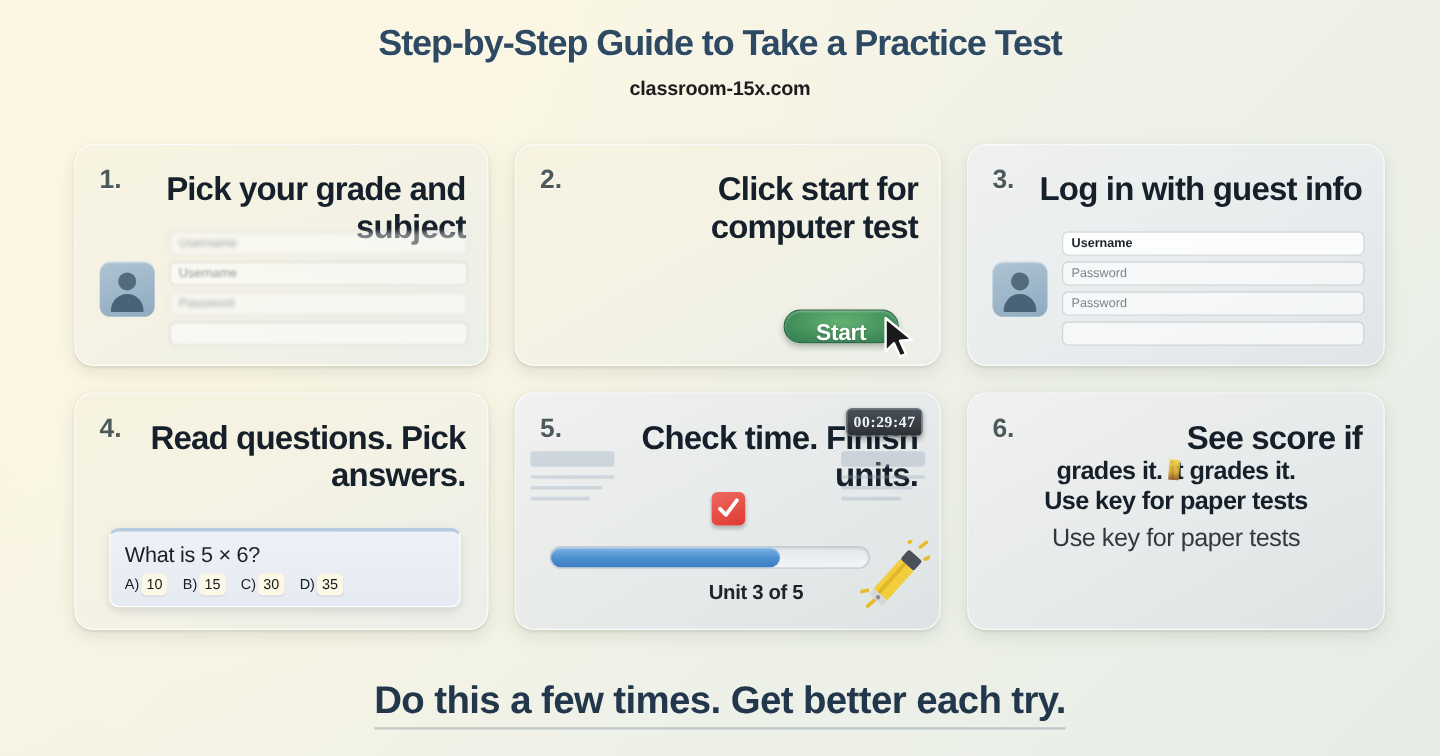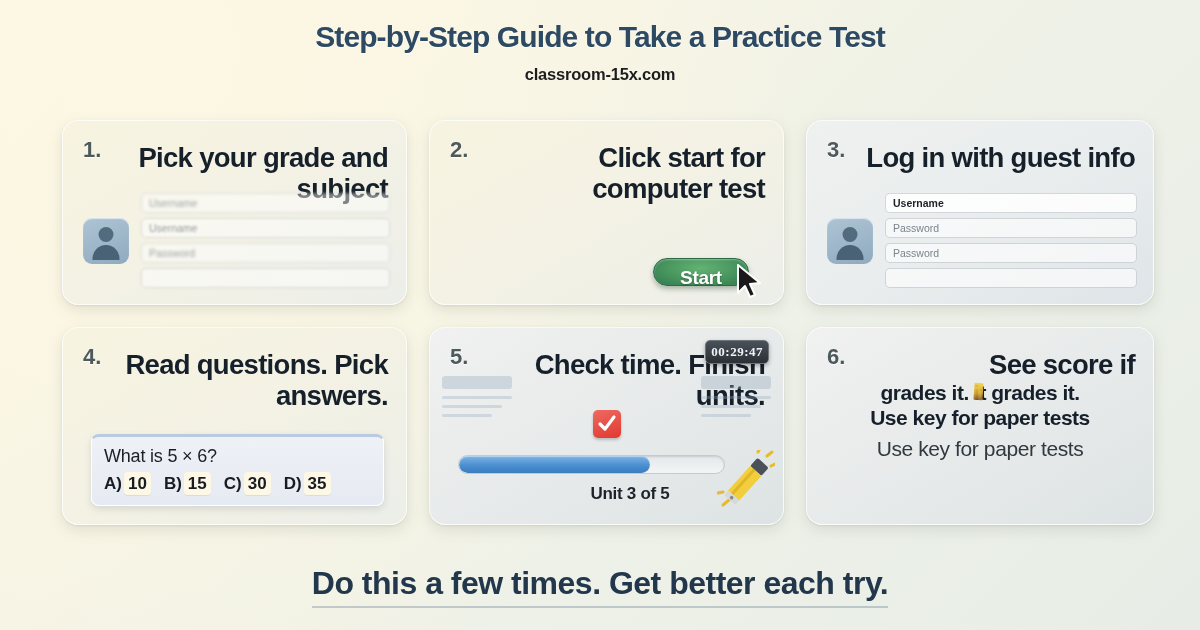--- a/index.html
+++ b/index.html
@@ -193,22 +193,22 @@
     font-size: 18px;
     color: #1b1f26;
     margin-bottom: 7px;
     letter-spacing: -0.2px;
   }
   .quiz-opts {
     display: flex;
     gap: 13px;
   }
   .opt {
-    font-size: 17px;
-    font-weight: bold;
+    font-size: 12px;
+    font-weight: normal;
     color: #181c22;
     white-space: nowrap;
   }
   .opt .val {
     background: #fdf8e6;
     border-radius: 4px;
     padding: 2px 4px;
     margin-left: 2px;
     box-shadow: 0 1px 1px rgba(0,0,0,0.07);
   }

